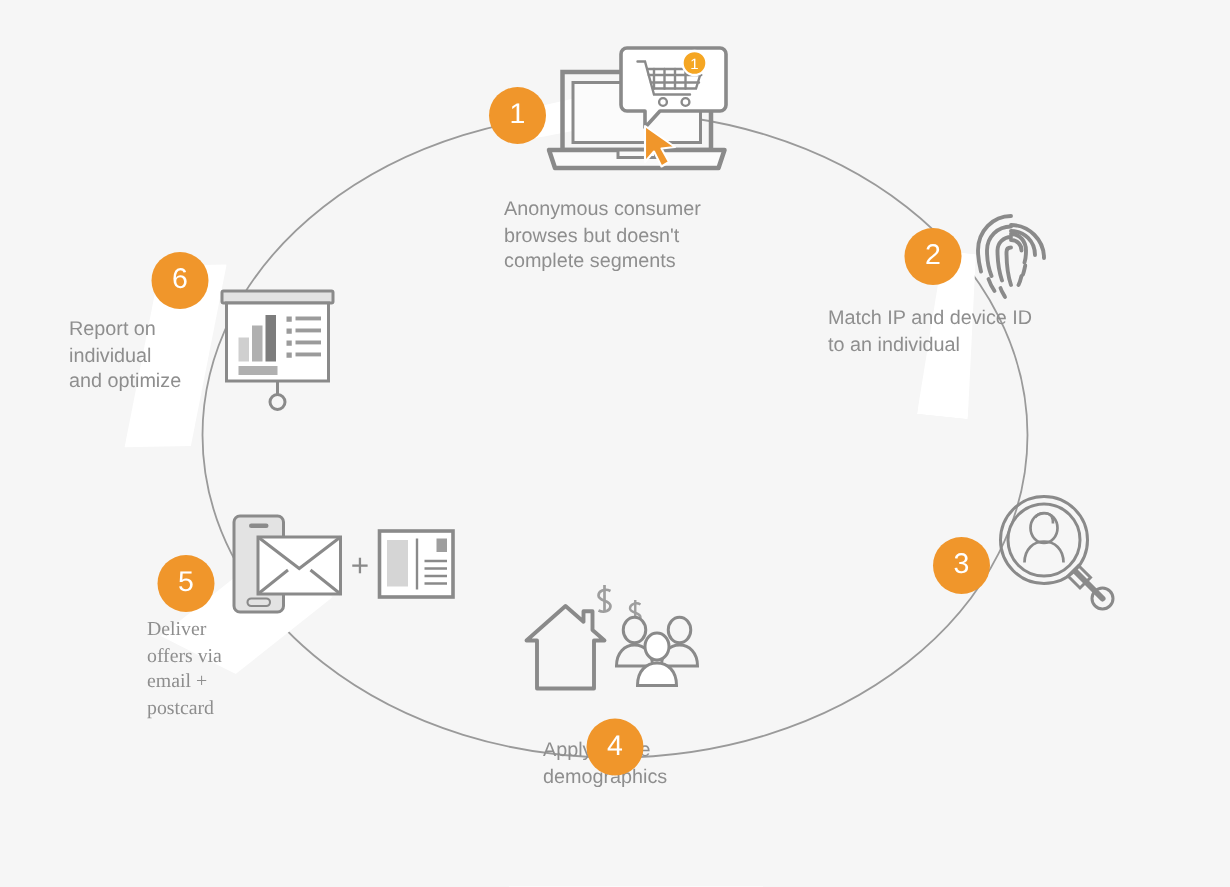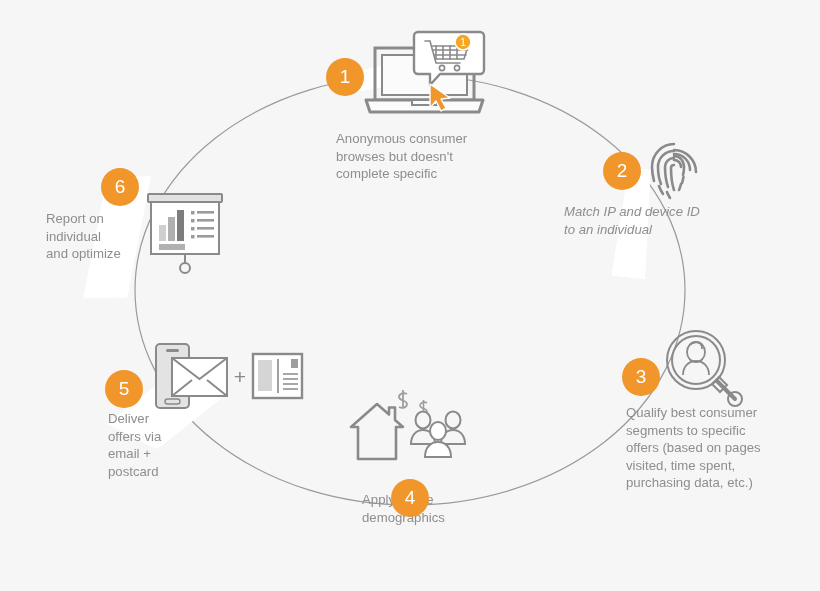--- a/index.html
+++ b/index.html
@@ -105,66 +105,61 @@
       <text x="101" y="18" text-anchor="middle" font-size="10" fill="#ffffff" font-family="Liberation Sans, sans-serif">1</text>
 
       <path d="M68 56 l0 24 l6 -7 l5 10 l5 -3 l-5 -9 l9 -1 z" fill="#f0962b" stroke="#ffffff" stroke-width="1.4" stroke-linejoin="round"></path>
     </svg>
   </div>
   <div class="step-badge" style="left:326px; top:58px;">
     <span>1</span>
   </div>
   <div class="step-caption" style="left:336px; top:130px; width:200px;">Anonymous consumer
 browses but doesn't
-complete specific</div>
+complete segments</div>
 
   <div class="step-icon" style="left:645px; top:138px; width:58px; height:64px;">
     <svg width="58" height="64" viewBox="0 0 58 64" fill="none" stroke="#8a8a8a" stroke-width="2.6" stroke-linecap="round">
       <path d="M29 6 c-12 0 -22 10 -22 23 c0 6 1 10 2 14"></path>
       <path d="M29 13 c-9 0 -16 7 -16 16 c0 7 1 12 3 17"></path>
       <path d="M29 20 c-5 0 -9 4 -9 9 c0 8 1 14 3 20"></path>
       <path d="M29 27 c-2 0 -3 1 -3 3 c0 9 1 16 3 22"></path>
       <path d="M36 29 c0 -4 -3 -7 -7 -7"></path>
       <path d="M38 37 c1 -3 1 -6 1 -8 c0 -6 -4 -11 -10 -11"></path>
       <path d="M37 45 c1 -3 1 -4 1.5 -6"></path>
       <path d="M45 32 c0 -9 -7 -16 -16 -16"></path>
       <path d="M34 52 c1 -2 1.5 -4 2 -6"></path>
       <path d="M51 34 c0 -12 -10 -22 -22 -22"></path>
       <path d="M14 48 c1 3 2 5 4 8"></path>
       <path d="M22 54 c1 3 2 4 3 6"></path>
     </svg>
   </div>
   <div class="step-badge" style="left:603px; top:152px;">
     <span>2</span>
   </div>
-  <div class="step-caption" style="left:564px; top:203px; width:200px;font-style:italic;">Match IP and device ID
+  <div class="step-caption" style="left:552px; top:203px; width:200px;">Match IP and device ID
 to an individual</div>
 
   <div class="step-icon" style="left:663px; top:327px; width:82px; height:82px;">
     <svg width="82" height="82" viewBox="0 0 82 82" fill="none" stroke="#8a8a8a" stroke-width="2">
       <circle cx="33" cy="33" r="29"></circle>
       <circle cx="33" cy="33" r="24"></circle>
 
       <ellipse cx="33" cy="25" rx="9" ry="10" stroke-width="1.8"></ellipse>
       <path d="M27 18 c2 -3 8 -4 11 -1 c1 2 1 5 1 5" stroke-width="1.8"></path>
       <path d="M20 48 c0 -9 6 -14 13 -14 c7 0 13 5 13 14" stroke-width="1.8"></path>
 
       <path d="M54 54 l18 18" stroke-width="4" stroke-linecap="round"></path>
       <path d="M56 50 l8 8 l-7 7 l-8 -8 z" stroke-width="2"></path>
       <circle cx="72" cy="72" r="7" stroke-width="2"></circle>
     </svg>
   </div>
   <div class="step-badge" style="left:622px; top:358px;">
     <span>3</span>
   </div>
-  <div class="step-caption" style="left:626px; top:404px; width:190px;">Qualify best consumer
-segments to specific
-offers (based on pages
-visited, time spent,
-purchasing data, etc.)</div>
 
   <div class="step-icon" style="left:345px; top:387px; width:140px; height:78px;">
     <svg width="140" height="78" viewBox="0 0 140 78" fill="none">
 
       <g stroke="#9e9e9e" stroke-width="1.8" fill="none">
         <path d="M62 7 c-4 -2 -8 0 -8 3 c0 4 8 3 8 7 c0 3 -4 5 -8 3"></path>
         <path d="M58 3 v18"></path>
       </g>
       <g stroke="#9e9e9e" stroke-width="1.6" fill="none">
         <path d="M82 16 c-3 -2 -7 0 -7 2.5 c0 3.5 7 2.5 7 6 c0 2.5 -3.5 4.5 -7 2.5"></path>
@@ -207,21 +202,21 @@
       <path d="M126 19 v34" stroke="#8a8a8a" stroke-width="1.6"></path>
       <rect x="139" y="19" width="7" height="9" fill="#9e9e9e"></rect>
       <g stroke="#8a8a8a" stroke-width="1.6">
         <path d="M131 34 h15 M131 39 h15 M131 44 h15 M131 49 h15"></path>
       </g>
     </svg>
   </div>
   <div class="step-badge" style="left:105px; top:370px;">
     <span>5</span>
   </div>
-  <div class="step-caption" style="left:108px; top:410px; width:110px;">Deliver
+  <div class="step-caption" style="left:98px; top:410px; width:110px;font-family:Liberation Serif, serif;">Deliver
 offers via
 email +
 postcard</div>
 
   <div class="step-icon" style="left:146px; top:192px; width:78px; height:82px;">
     <svg width="78" height="82" viewBox="0 0 78 82" fill="none">
 
       <rect x="2" y="2" width="74" height="8" rx="1" stroke="#8a8a8a" stroke-width="2" fill="#e2e2e2"></rect>
 
       <rect x="5" y="10" width="68" height="52" stroke="#8a8a8a" stroke-width="2" fill="#ffffff"></rect>

